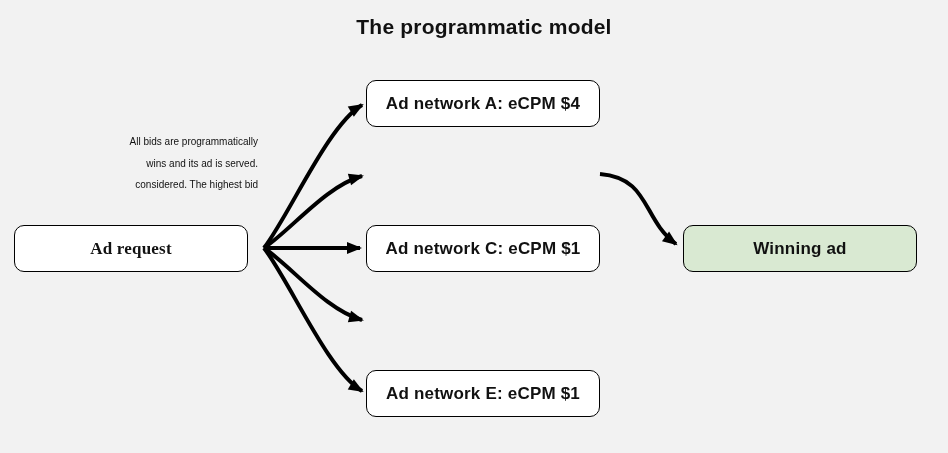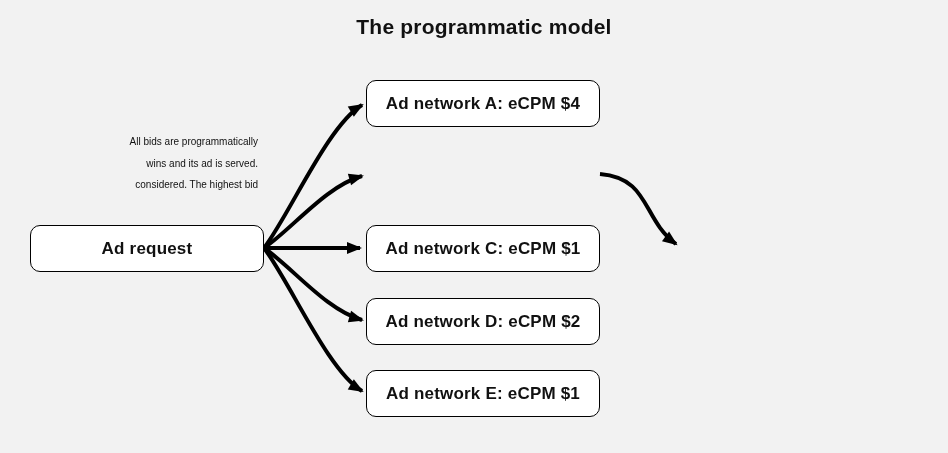--- a/index.html
+++ b/index.html
@@ -50,21 +50,21 @@
     border: 1.5px solid var(--border);
     border-radius: 10px;
     display: flex;
     align-items: center;
     justify-content: center;
     font-size: 17px;
     font-weight: 700;
     letter-spacing: 0.2px;
   }
   .box.highlight { background: var(--highlight-fill); }
-  .col-left  { left: 30px; }
+  .col-left  { left: 14px; font-family: Liberation Serif, serif; }
   .col-mid   { left: 366px; }
   .col-right { left: 683px; }
   .arrows-layer {
     position: absolute;
     top: 0; left: 0;
     width: 948px;
     height: 453px;
     pointer-events: none;
   }
   .arrows-layer path.edge {
@@ -107,22 +107,22 @@
 
   <div class="box col-mid net-box" style="top:80px">
     <span>Ad network A: eCPM $4</span>
   </div>
 
 
   <div class="box col-mid net-box" style="top:225px">
     <span>Ad network C: eCPM $1</span>
   </div>
 
-  <div class="box col-mid net-box" style="top:298px">
-    <span>Ad network D: eCPM $2</span>
-  </div>
 
   <div class="box col-mid net-box" style="top:370px">
     <span>Ad network E: eCPM $1</span>
   </div>
 
+  <div class="box col-right winning-box highlight" style="top:225px">
+    <span>Winning ad</span>
+  </div>
 
 </div>
 
 </body></html>

